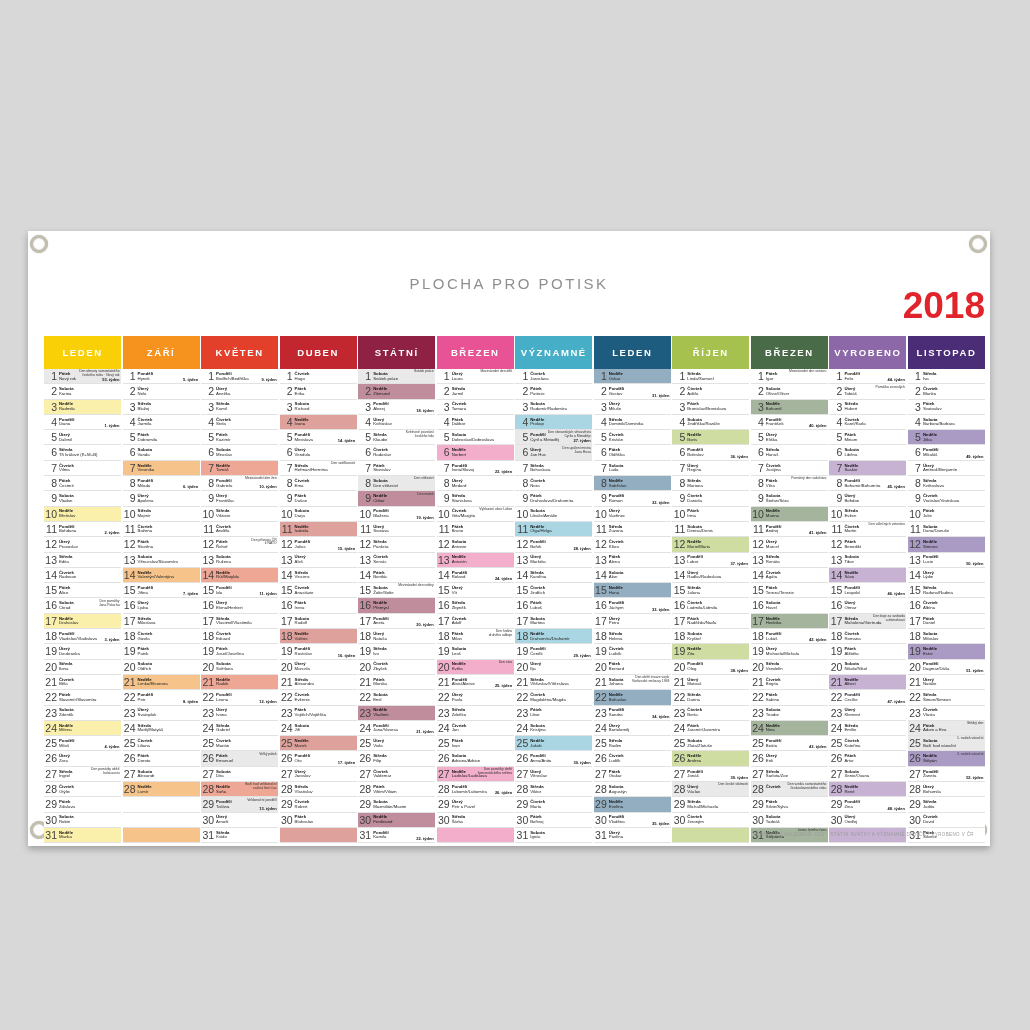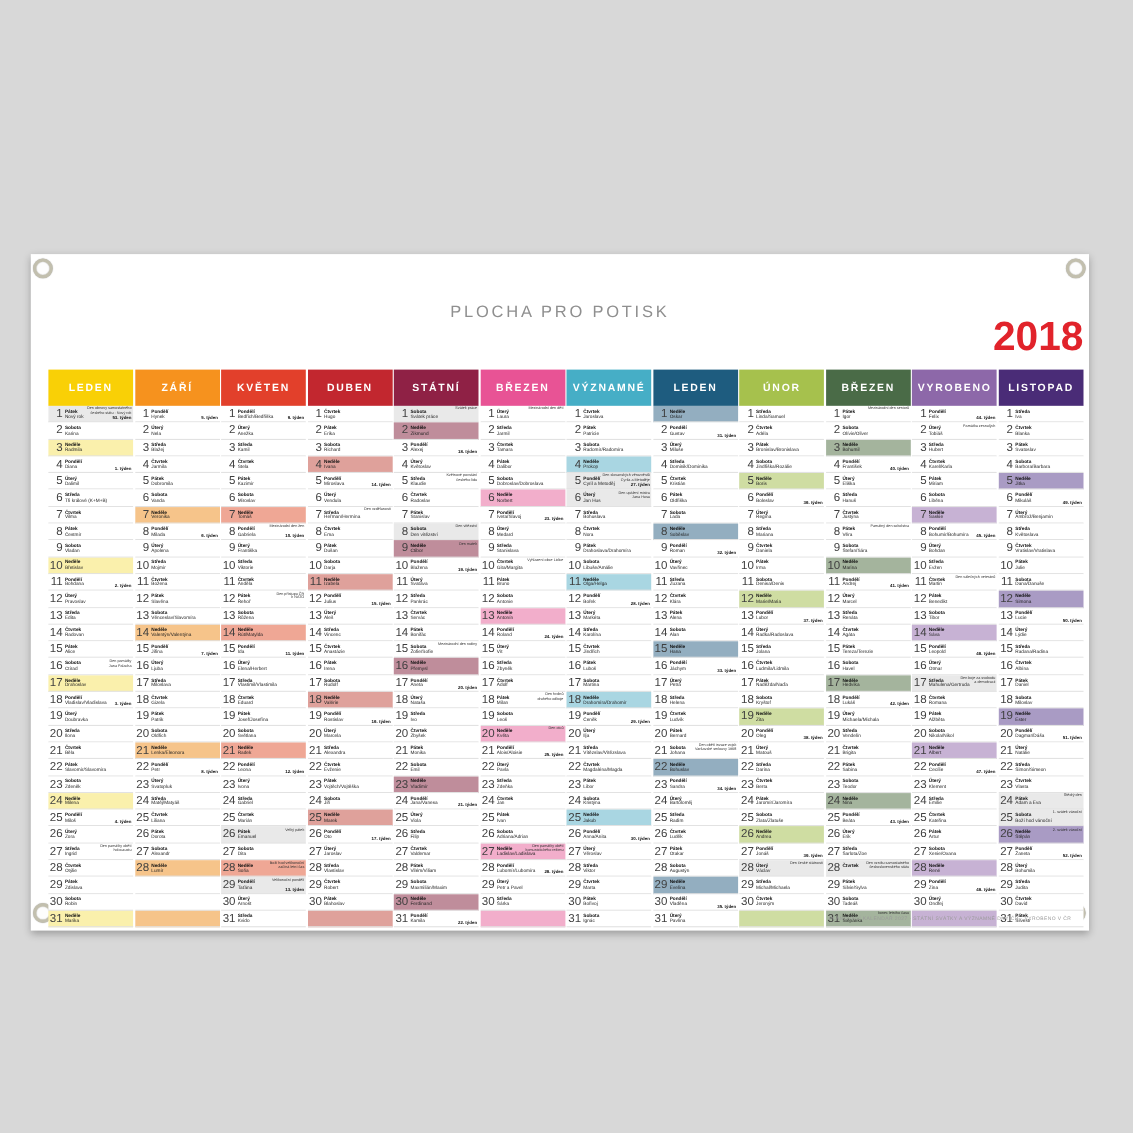--- a/index.html
+++ b/index.html
@@ -1878,21 +1878,21 @@
         </div>
         <div class="cell" style="background: rgb(255, 255, 255);">
           <span class="num">31</span>
           <span class="texts">
             <b class="wd">Úterý</b>
             <span class="nm">Pavlína</span>
           </span>
         </div>
       </div>
       <div class="mc">
-        <div class="mh" style="background: rgb(166, 193, 77);">ÚNOR</div>
+        <div class="mh" style="background: rgb(166, 193, 77);">ŘÍJEN</div>
         <div class="cell" style="background: rgb(255, 255, 255);">
           <span class="num">1</span>
           <span class="texts">
             <b class="wd">Středa</b>
             <span class="nm">Linda/Samuel</span>
           </span>
         </div>
         <div class="cell" style="background: rgb(255, 255, 255);">
           <span class="num">2</span>
           <span class="texts">

